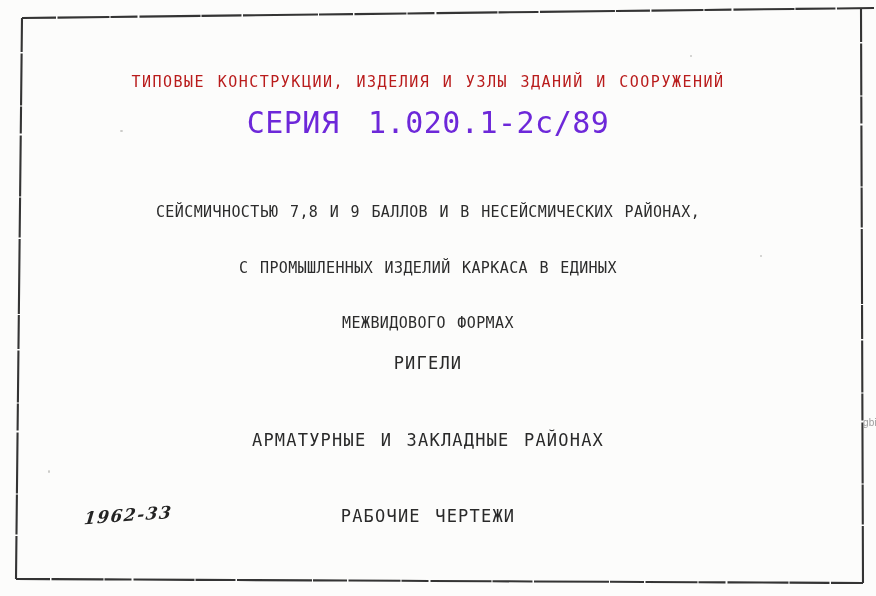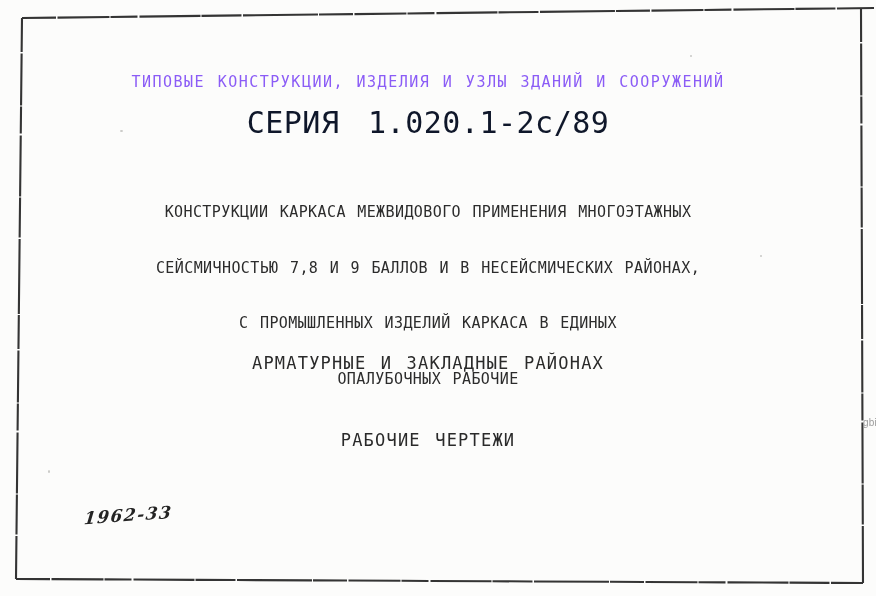--- a/index.html
+++ b/index.html
@@ -38,30 +38,30 @@
     text-align: center;
     z-index: 2;
     white-space: pre;
   }
   .header-line {
     top: 73px;
     font-size: 15px;
     letter-spacing: 1.5px;
     word-spacing: 2px;
     line-height: 19px;
-    color: #8b5cf6;
+    color: #b91c1c;
   }
   .series-title {
     top: 104px;
     font-size: 30px;
     font-weight: 400;
     letter-spacing: 0.5px;
     word-spacing: 10px;
     line-height: 38px;
-    color: #0f172a;
+    color: #6d28d9;
   }
   .description {
     top: 166px;
     font-size: 15px;
     letter-spacing: 0.4px;
     word-spacing: 2px;
     line-height: 18.5px;
     color: #2c2c2c;
   }
   .issue {
@@ -122,27 +122,27 @@
   <div class="speckle sp1"></div>
   <div class="speckle sp2"></div>
   <div class="speckle sp3"></div>
   <div class="speckle sp4"></div>
 
   <div class="textcol header-line">ТИПОВЫЕ КОНСТРУКЦИИ, ИЗДЕЛИЯ И УЗЛЫ ЗДАНИЙ И СООРУЖЕНИЙ</div>
 
   <div class="textcol series-title">СЕРИЯ 1.020.1-2с/89</div>
 
   <div class="textcol description">
-    <div>КОНСТРУКЦИИ КАРКАСА МЕЖВИДОВОГО ПРИМЕНЕНИЯ МНОГОЭТАЖНЫХ</div>
     <div>СЕЙСМИЧНОСТЬЮ 7,8 И 9 БАЛЛОВ И В НЕСЕЙСМИЧЕСКИХ РАЙОНАХ,</div>
     <div>С ПРОМЫШЛЕННЫХ ИЗДЕЛИЙ КАРКАСА В ЕДИНЫХ</div>
-    <div>ОПАЛУБОЧНЫХ РАБОЧИЕ</div>
+    <div>МЕЖВИДОВОГО ФОРМАХ</div>
   </div>
 
   <div class="textcol issue">
+    <div>РИГЕЛИ</div>
     <div>АРМАТУРНЫЕ И ЗАКЛАДНЫЕ РАЙОНАХ</div>
     <div>РАБОЧИЕ ЧЕРТЕЖИ</div>
   </div>
 
   <div class="handwritten-note">1962-33</div>
 
   <div class="watermark">gbi22.ru</div>
 
 </div>
 

